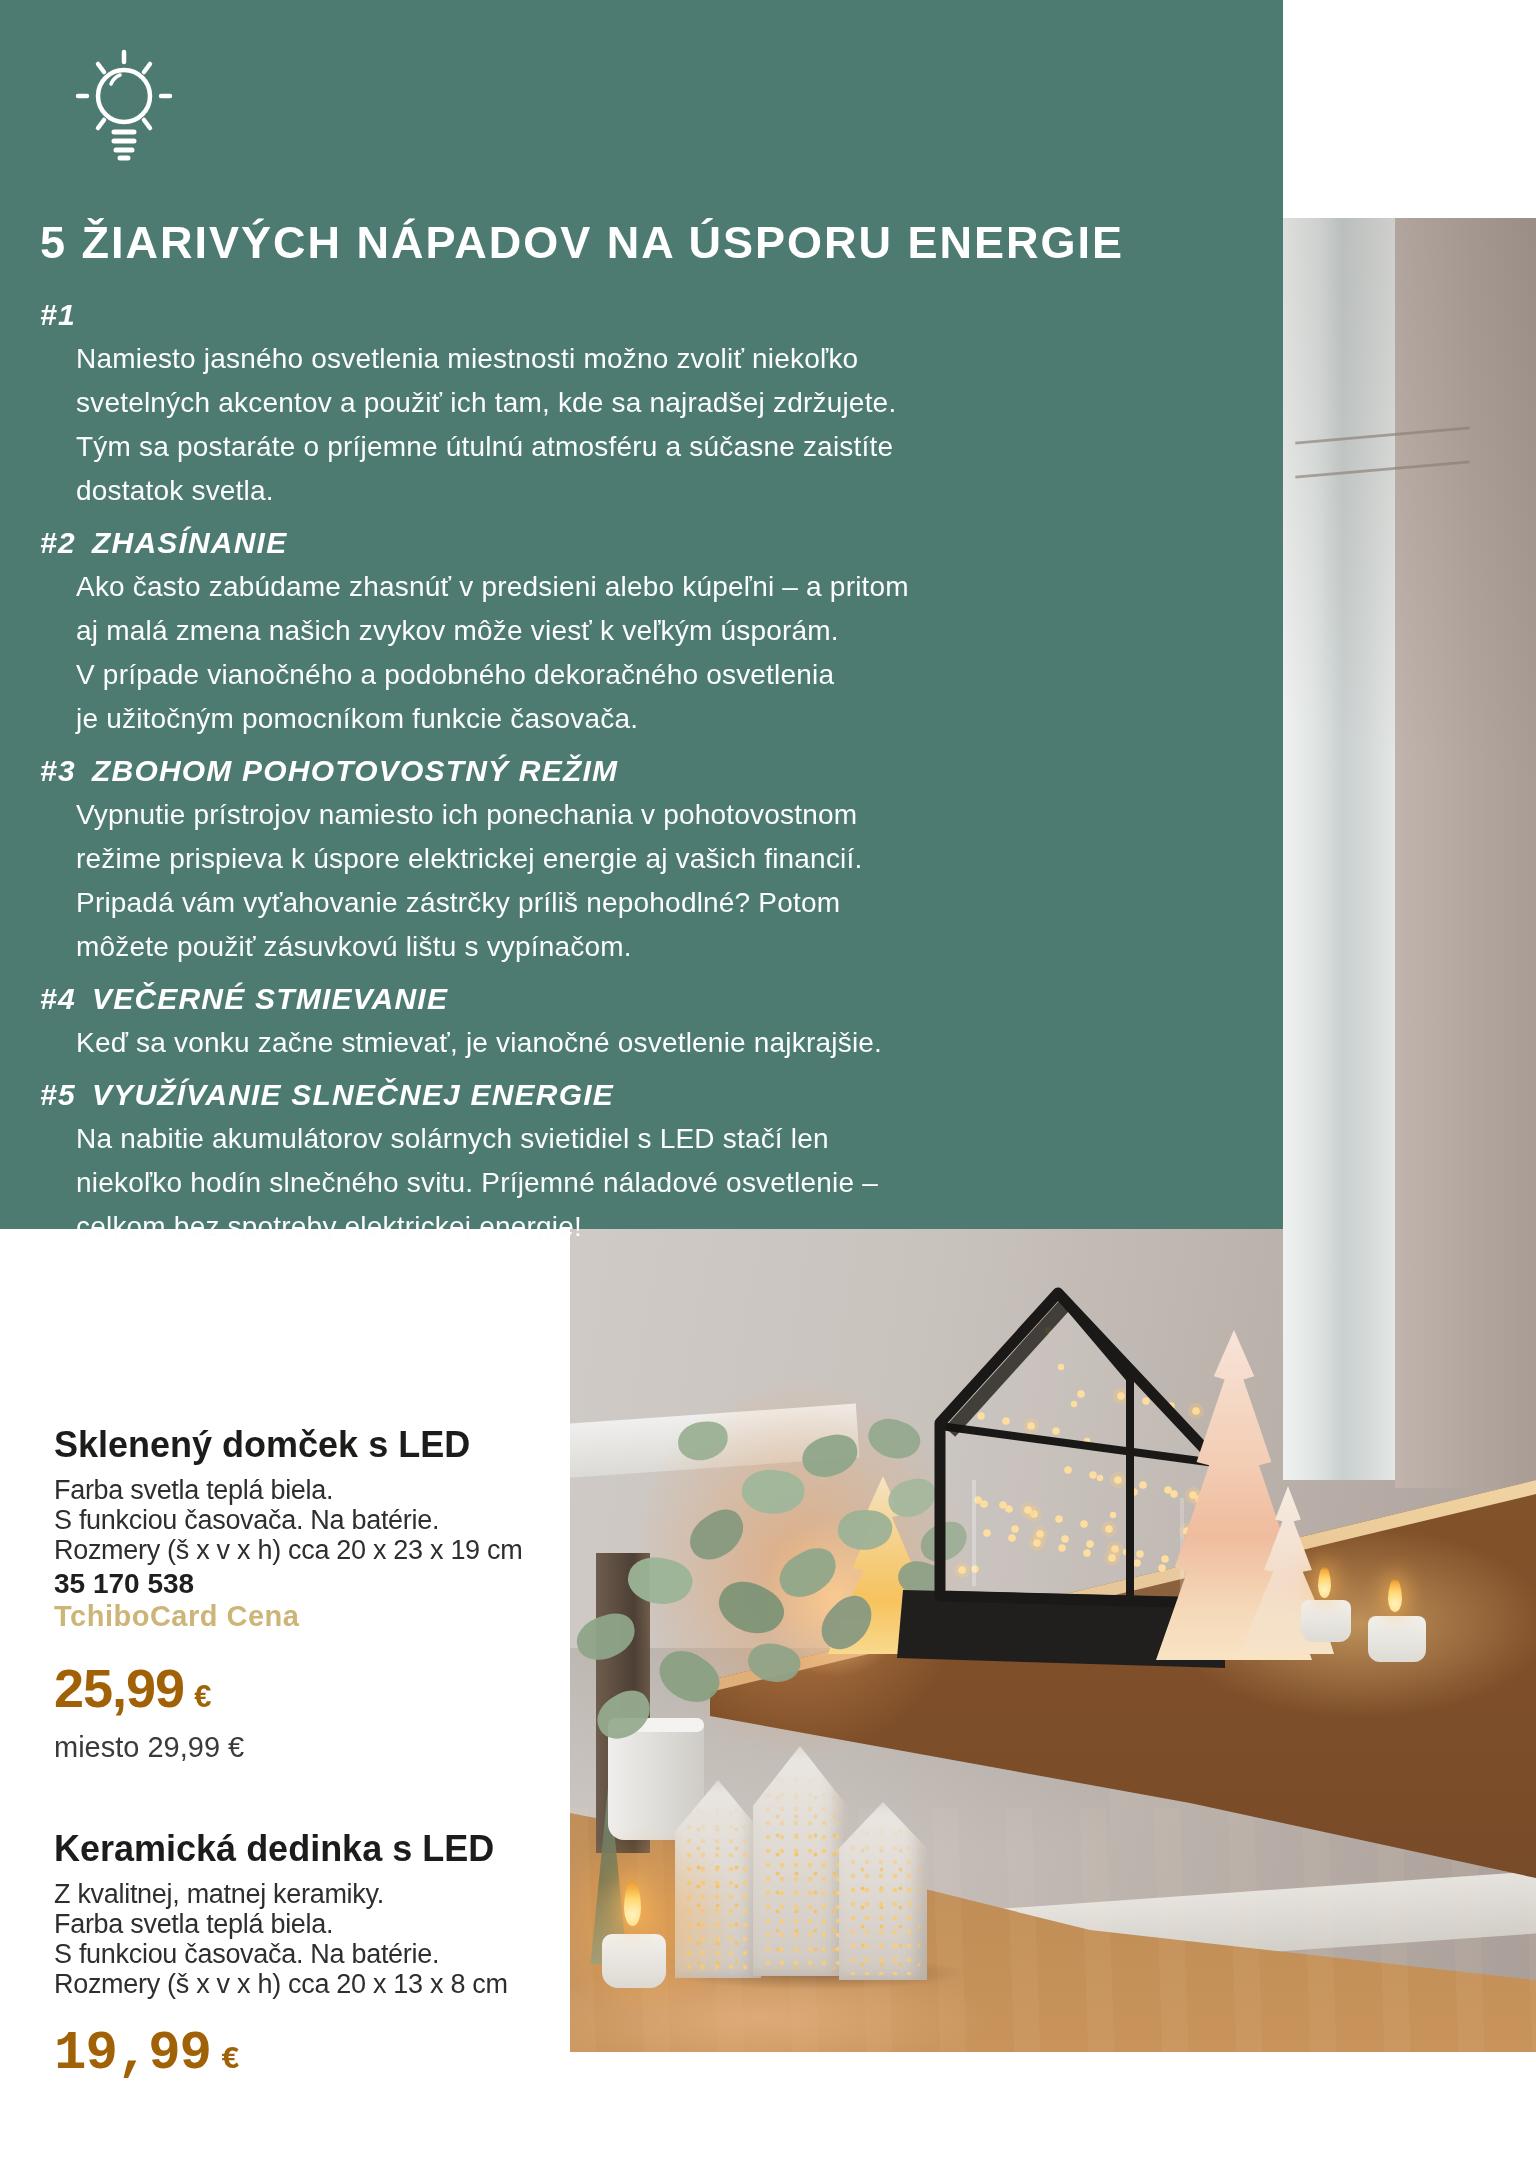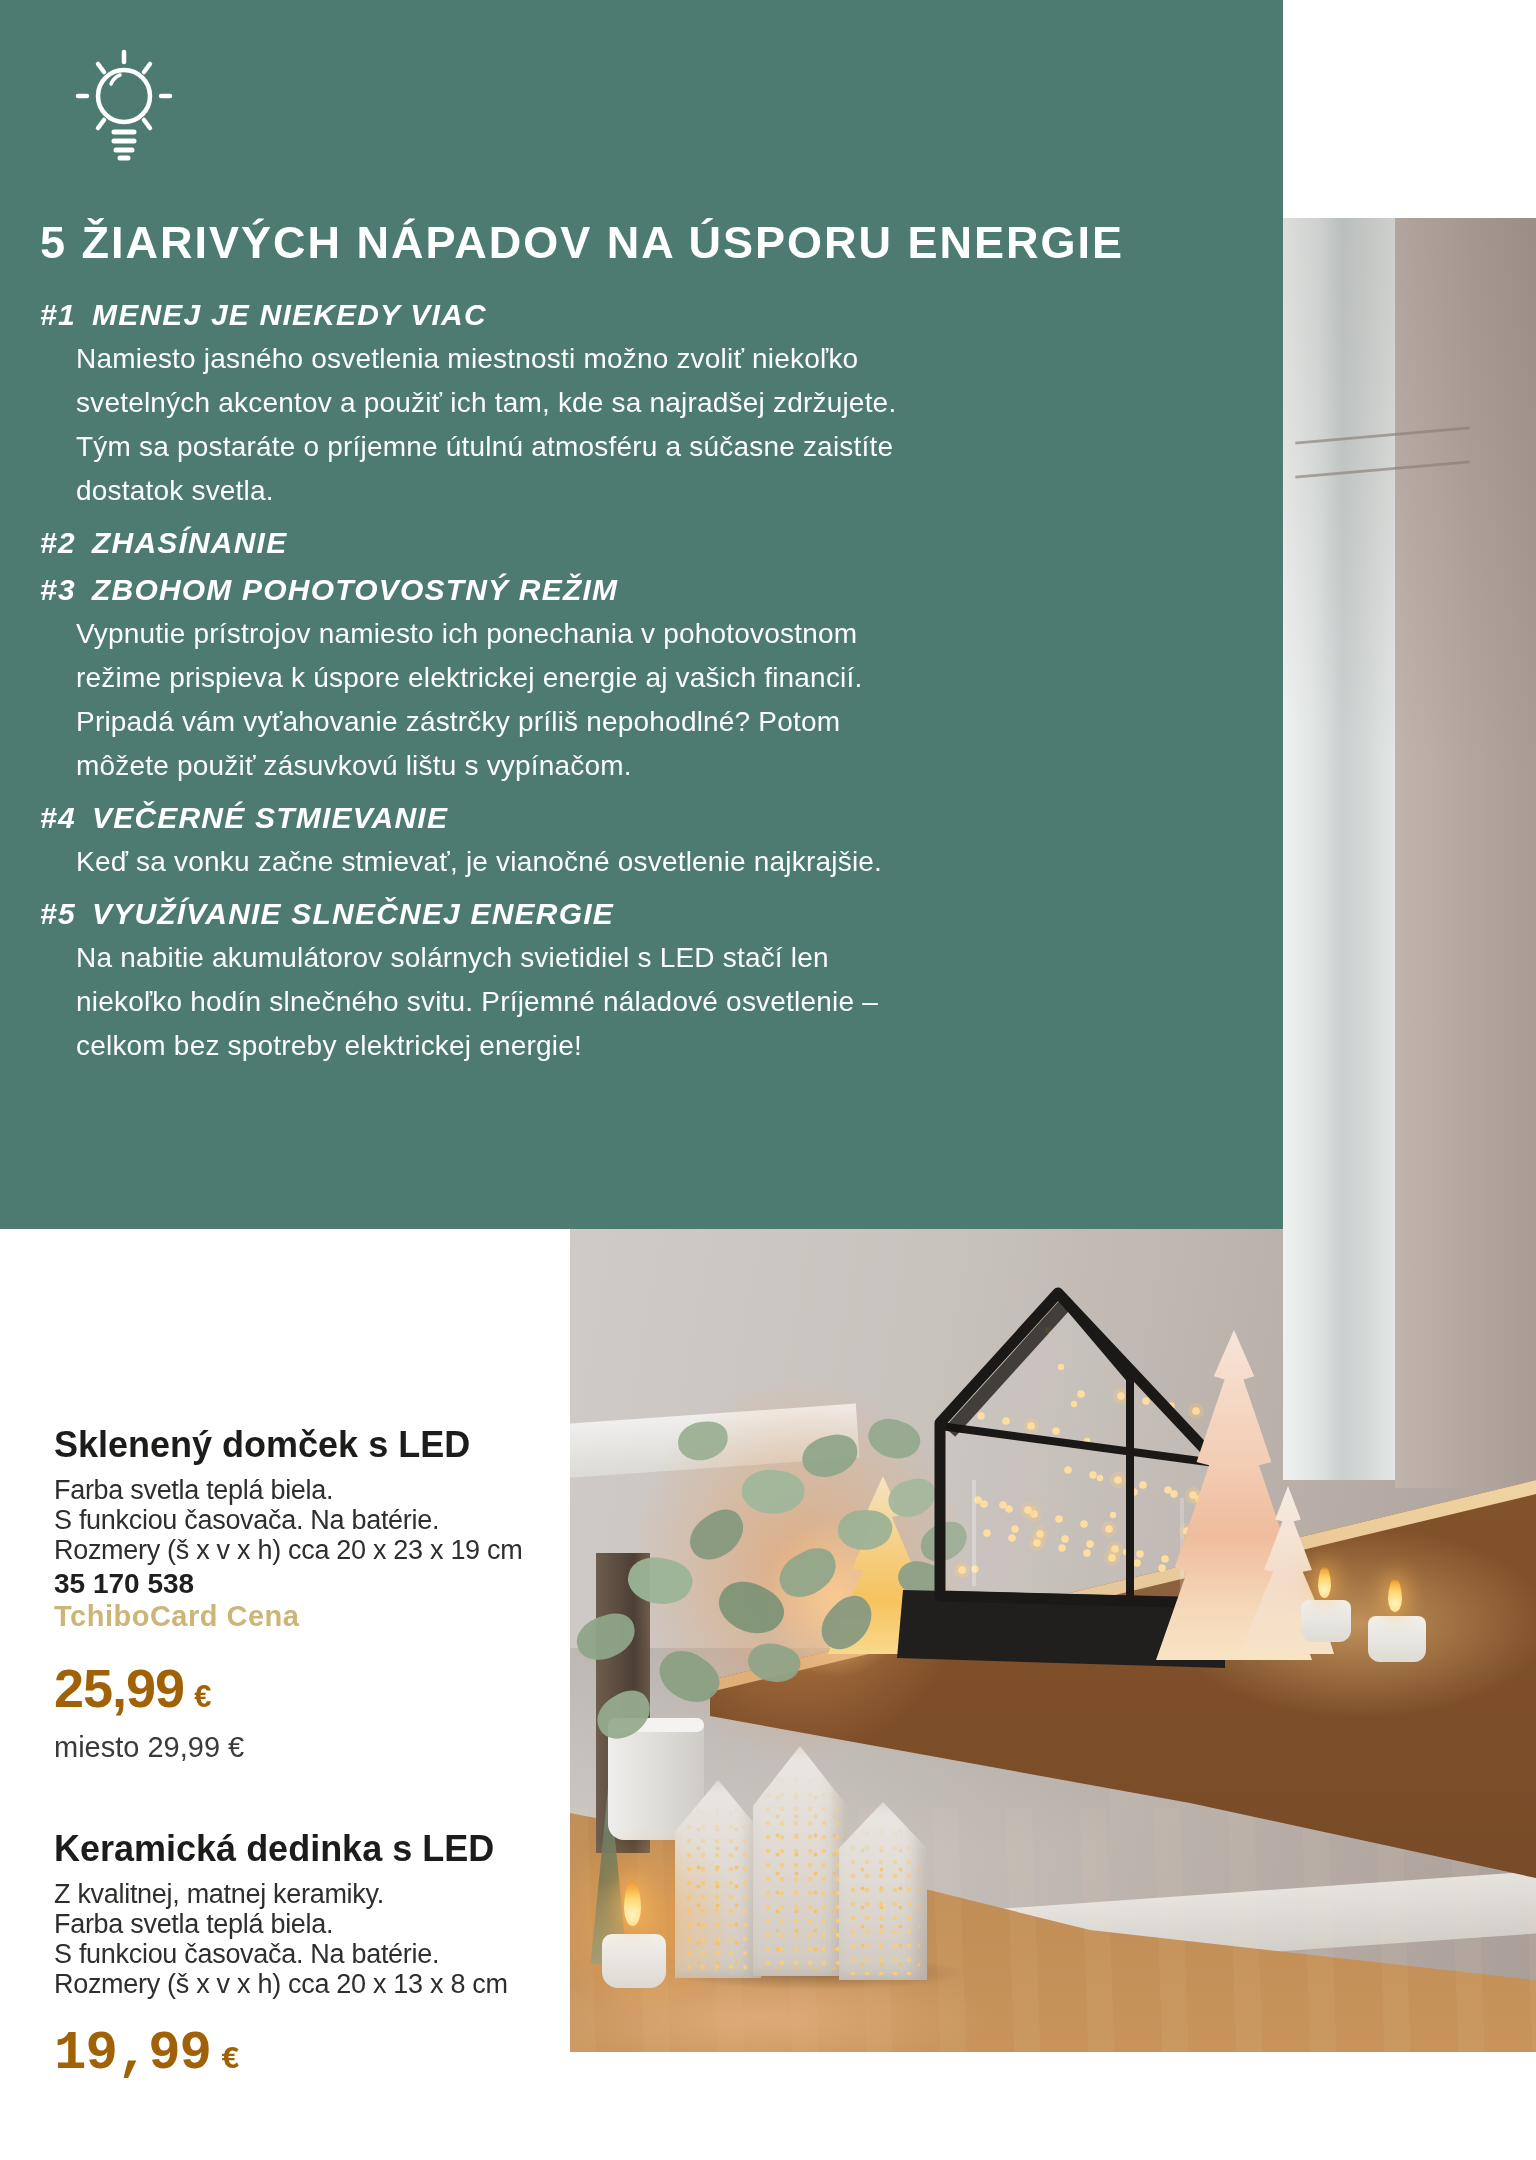--- a/index.html
+++ b/index.html
@@ -261,32 +261,35 @@
       <line x1="4" y1="48" x2="13" y2="48"></line>
       <line x1="87" y1="48" x2="96" y2="48"></line>
       <line x1="24" y1="80" x2="30" y2="72"></line>
       <line x1="76" y1="80" x2="70" y2="72"></line>
     </svg>
     <h1>5 ŽIARIVÝCH NÁPADOV NA ÚSPORU ENERGIE</h1>
 
     <div class="tip">
       <div class="tip-head">
         <span class="tip-num">#1</span>
-        <span>MENEJ JE NIEKEDY VIAC</span>
       </div>
       <div class="tip-body">Namiesto jasného osvetlenia miestnosti možno zvoliť niekoľko
 svetelných akcentov a použiť ich tam, kde sa najradšej zdržujete.
 Tým sa postaráte o príjemne útulnú atmosféru a súčasne zaistíte
 dostatok svetla.</div>
     </div>
     <div class="tip">
       <div class="tip-head">
         <span class="tip-num">#2</span>
         <span>ZHASÍNANIE</span>
       </div>
+      <div class="tip-body">Ako často zabúdame zhasnúť v predsieni alebo kúpeľni – a pritom
+aj malá zmena našich zvykov môže viesť k veľkým úsporám.
+V prípade vianočného a podobného dekoračného osvetlenia
+je užitočným pomocníkom funkcie časovača.</div>
     </div>
     <div class="tip">
       <div class="tip-head">
         <span class="tip-num">#3</span>
         <span>ZBOHOM POHOTOVOSTNÝ REŽIM</span>
       </div>
       <div class="tip-body">Vypnutie prístrojov namiesto ich ponechania v pohotovostnom
 režime prispieva k úspore elektrickej energie aj vašich financií.
 Pripadá vám vyťahovanie zástrčky príliš nepohodlné? Potom
 môžete použiť zásuvkovú lištu s vypínačom.</div>

